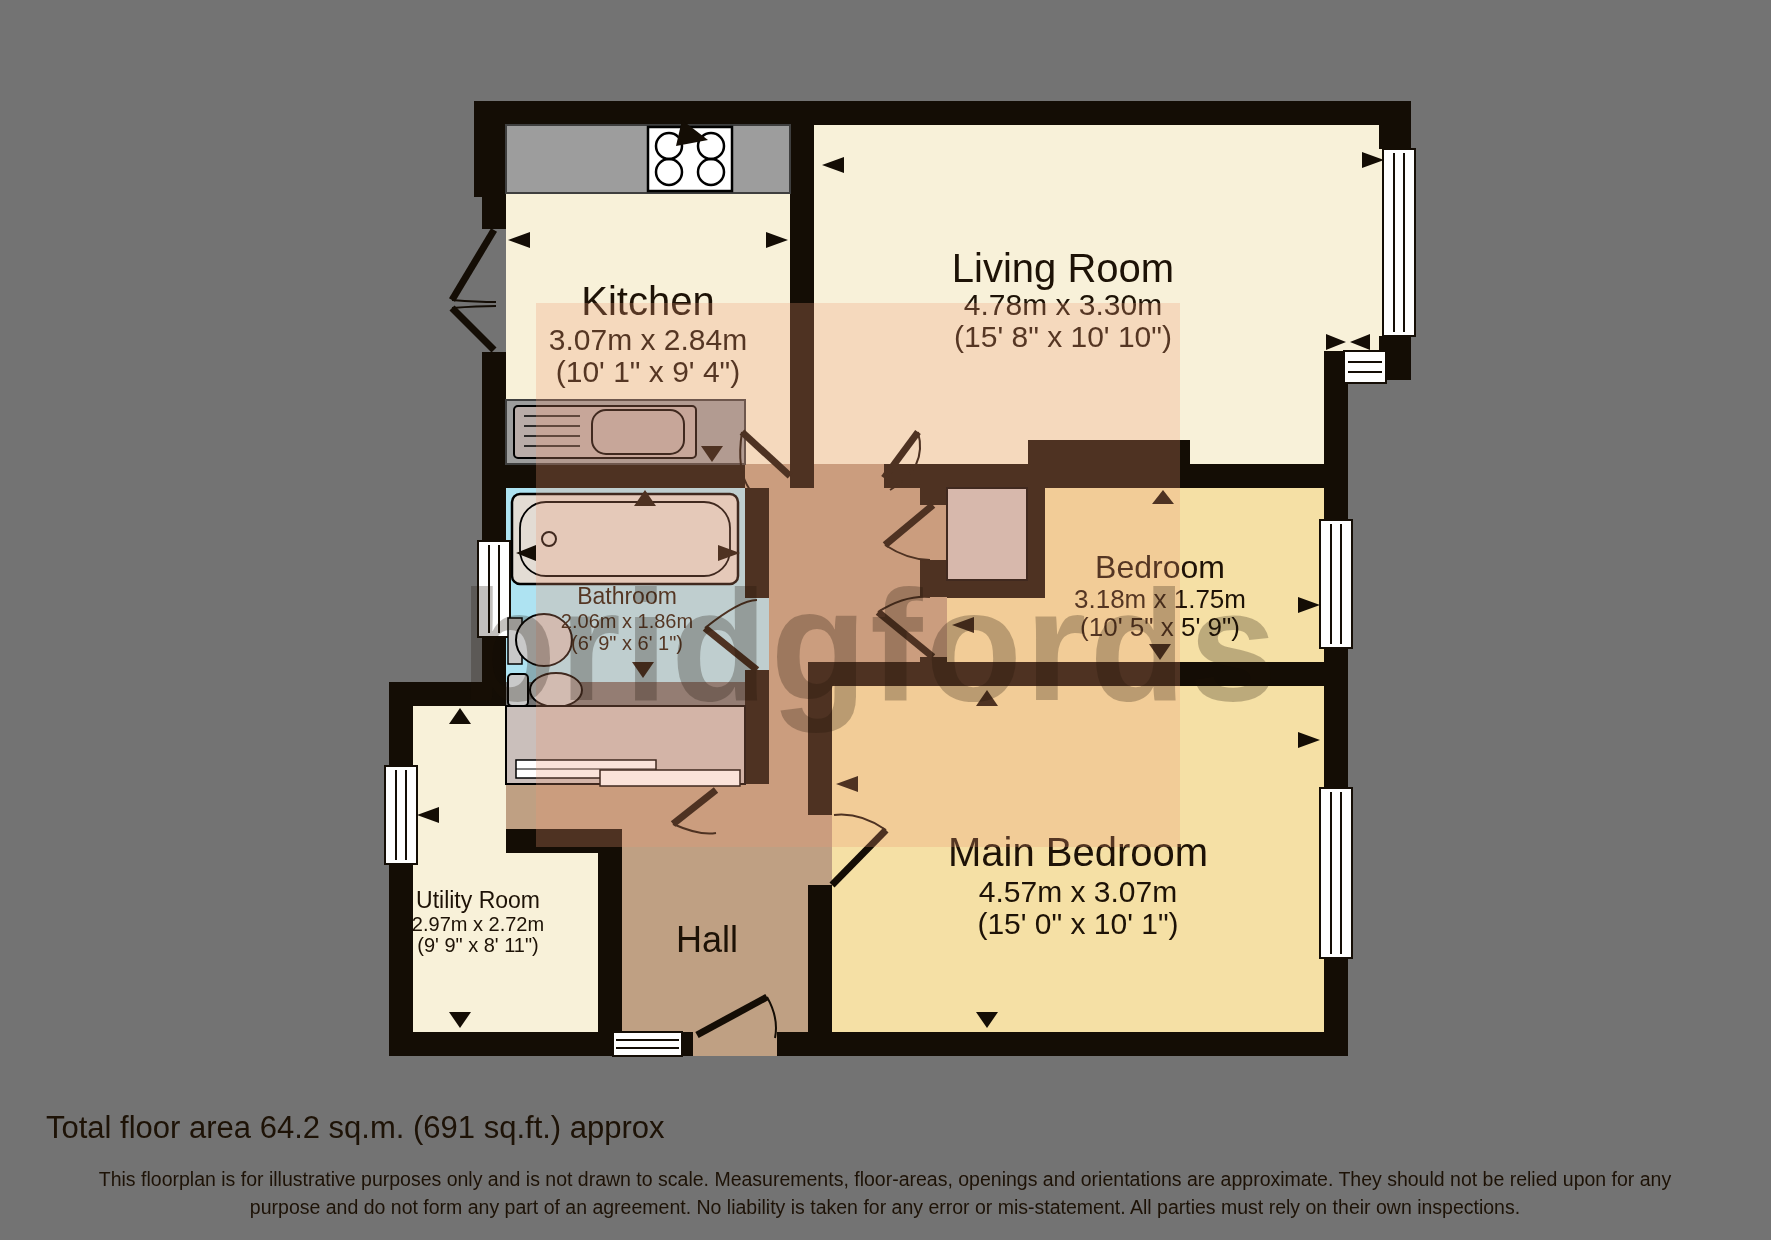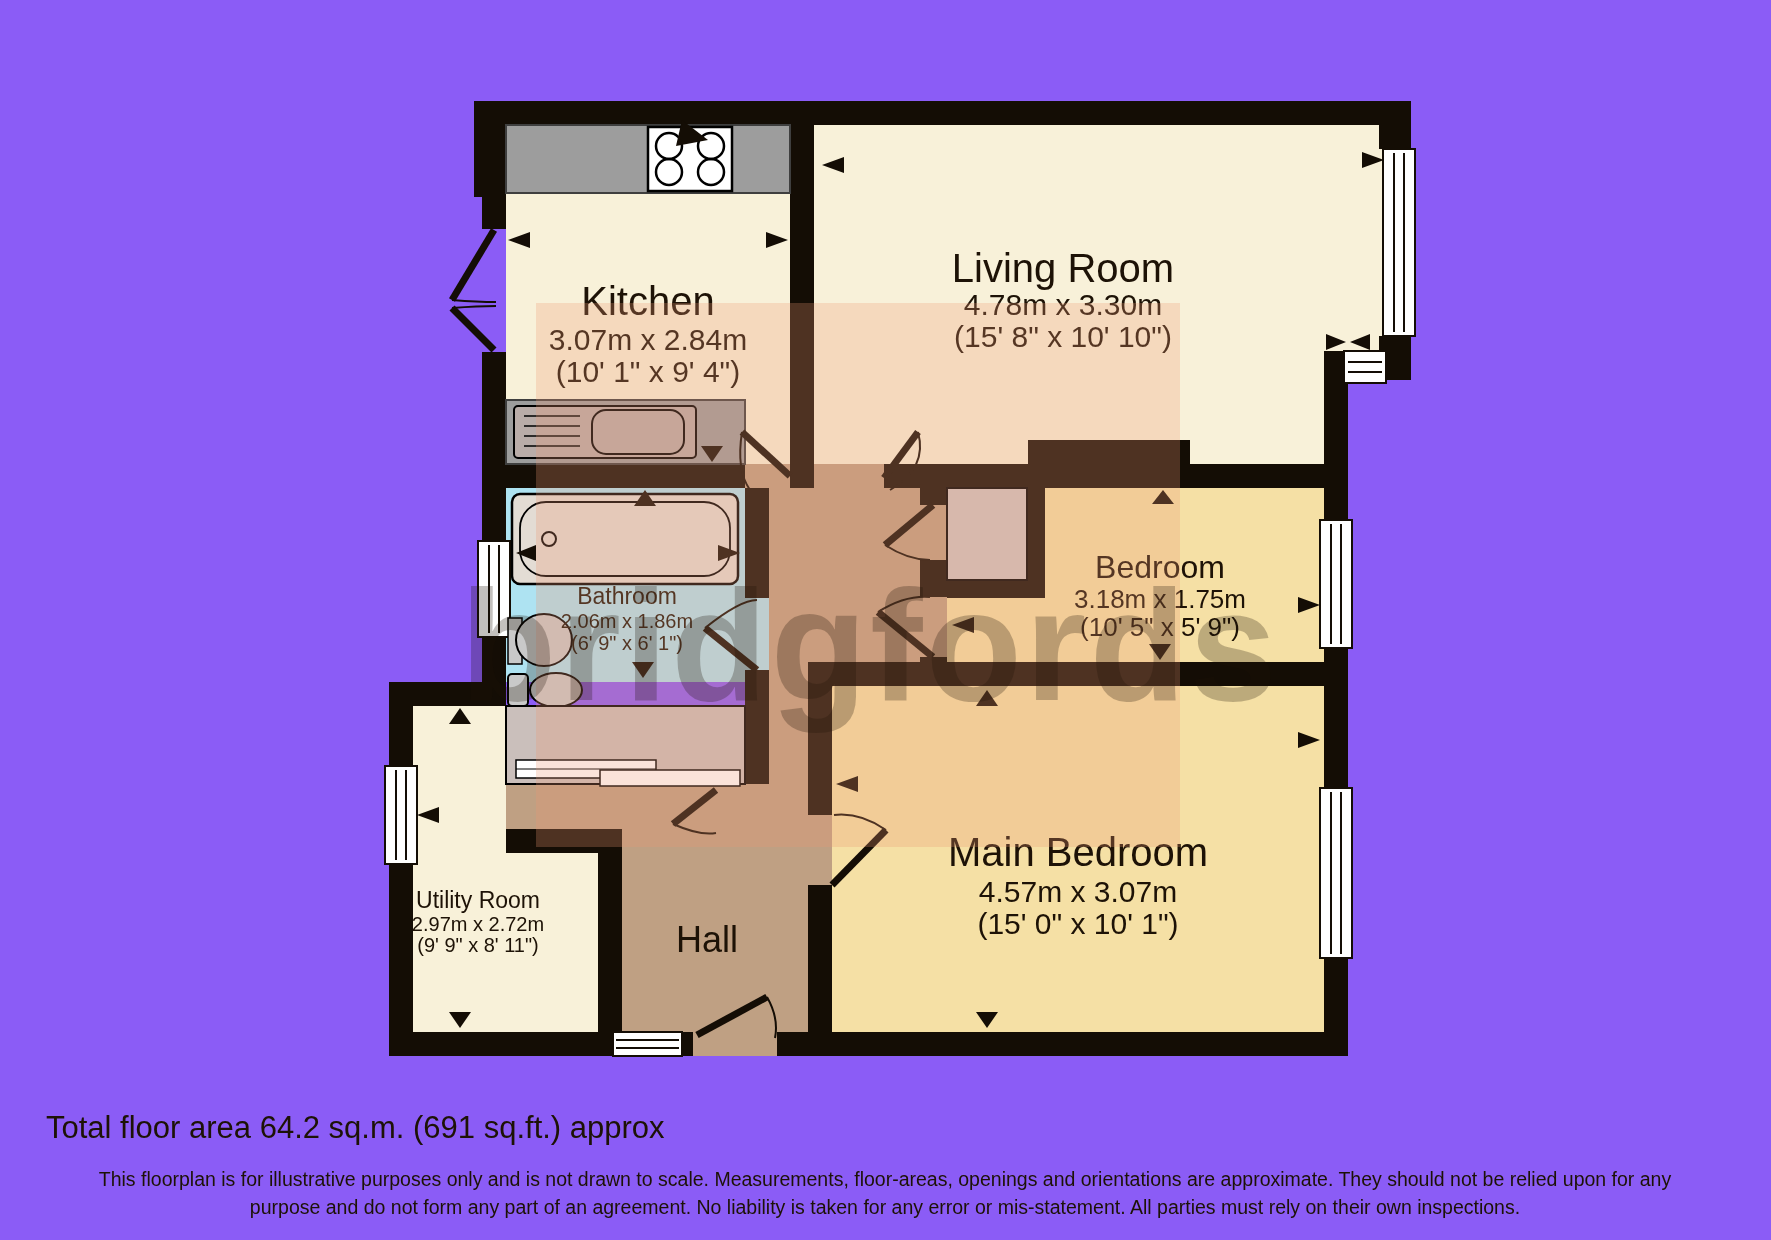--- a/index.html
+++ b/index.html
@@ -1,16 +1,16 @@
 <!DOCTYPE html>
 <html><head>
 <meta charset="utf-8">
 <style>
   html,body{margin:0;padding:0;background:#fff;}
-  .canvas{position:relative;width:1771px;height:1240px;background:#8b5cf6;overflow:hidden;
+  .canvas{position:relative;width:1771px;height:1240px;background:#737373;overflow:hidden;
           font-family:"Liberation Sans", sans-serif;}
   svg{position:absolute;left:0;top:0;}
   text{fill:#1d1206;}
   .room-name{font-size:40px;}
   .room-dim{font-size:30px;}
   .small-name{font-size:23px;}
   .small-dim{font-size:20px;}
   .bed-name{font-size:32px;}
   .bed-dim{font-size:26px;}
   .hall-name{font-size:36px;}

